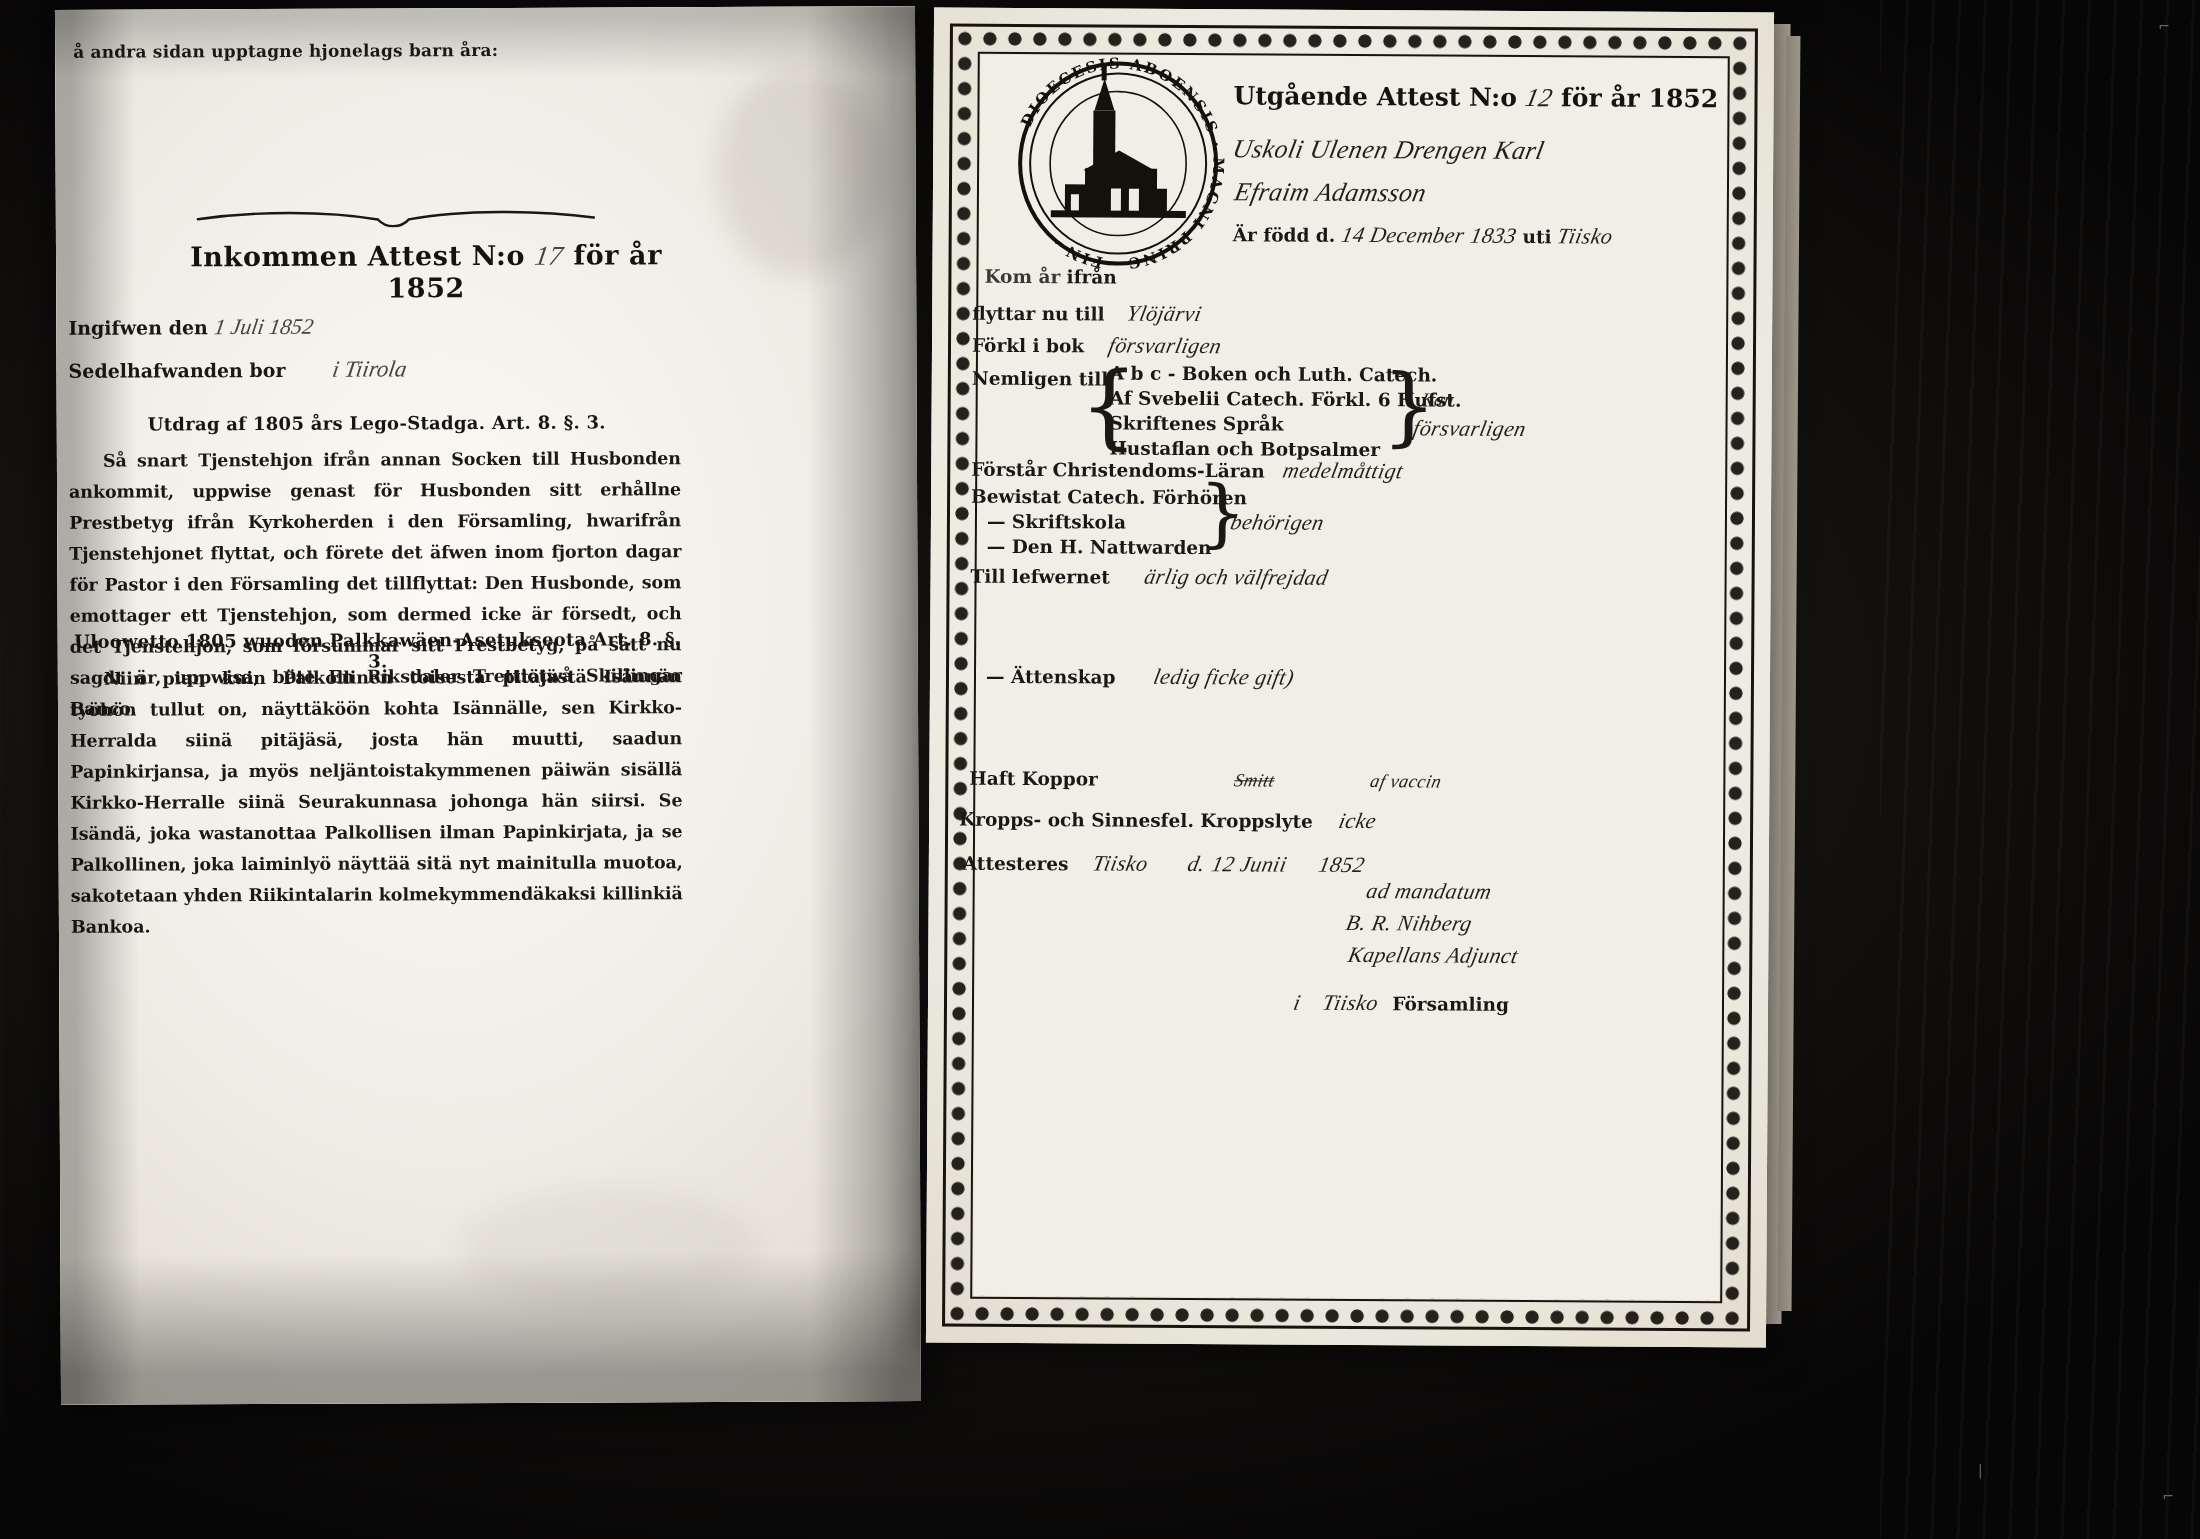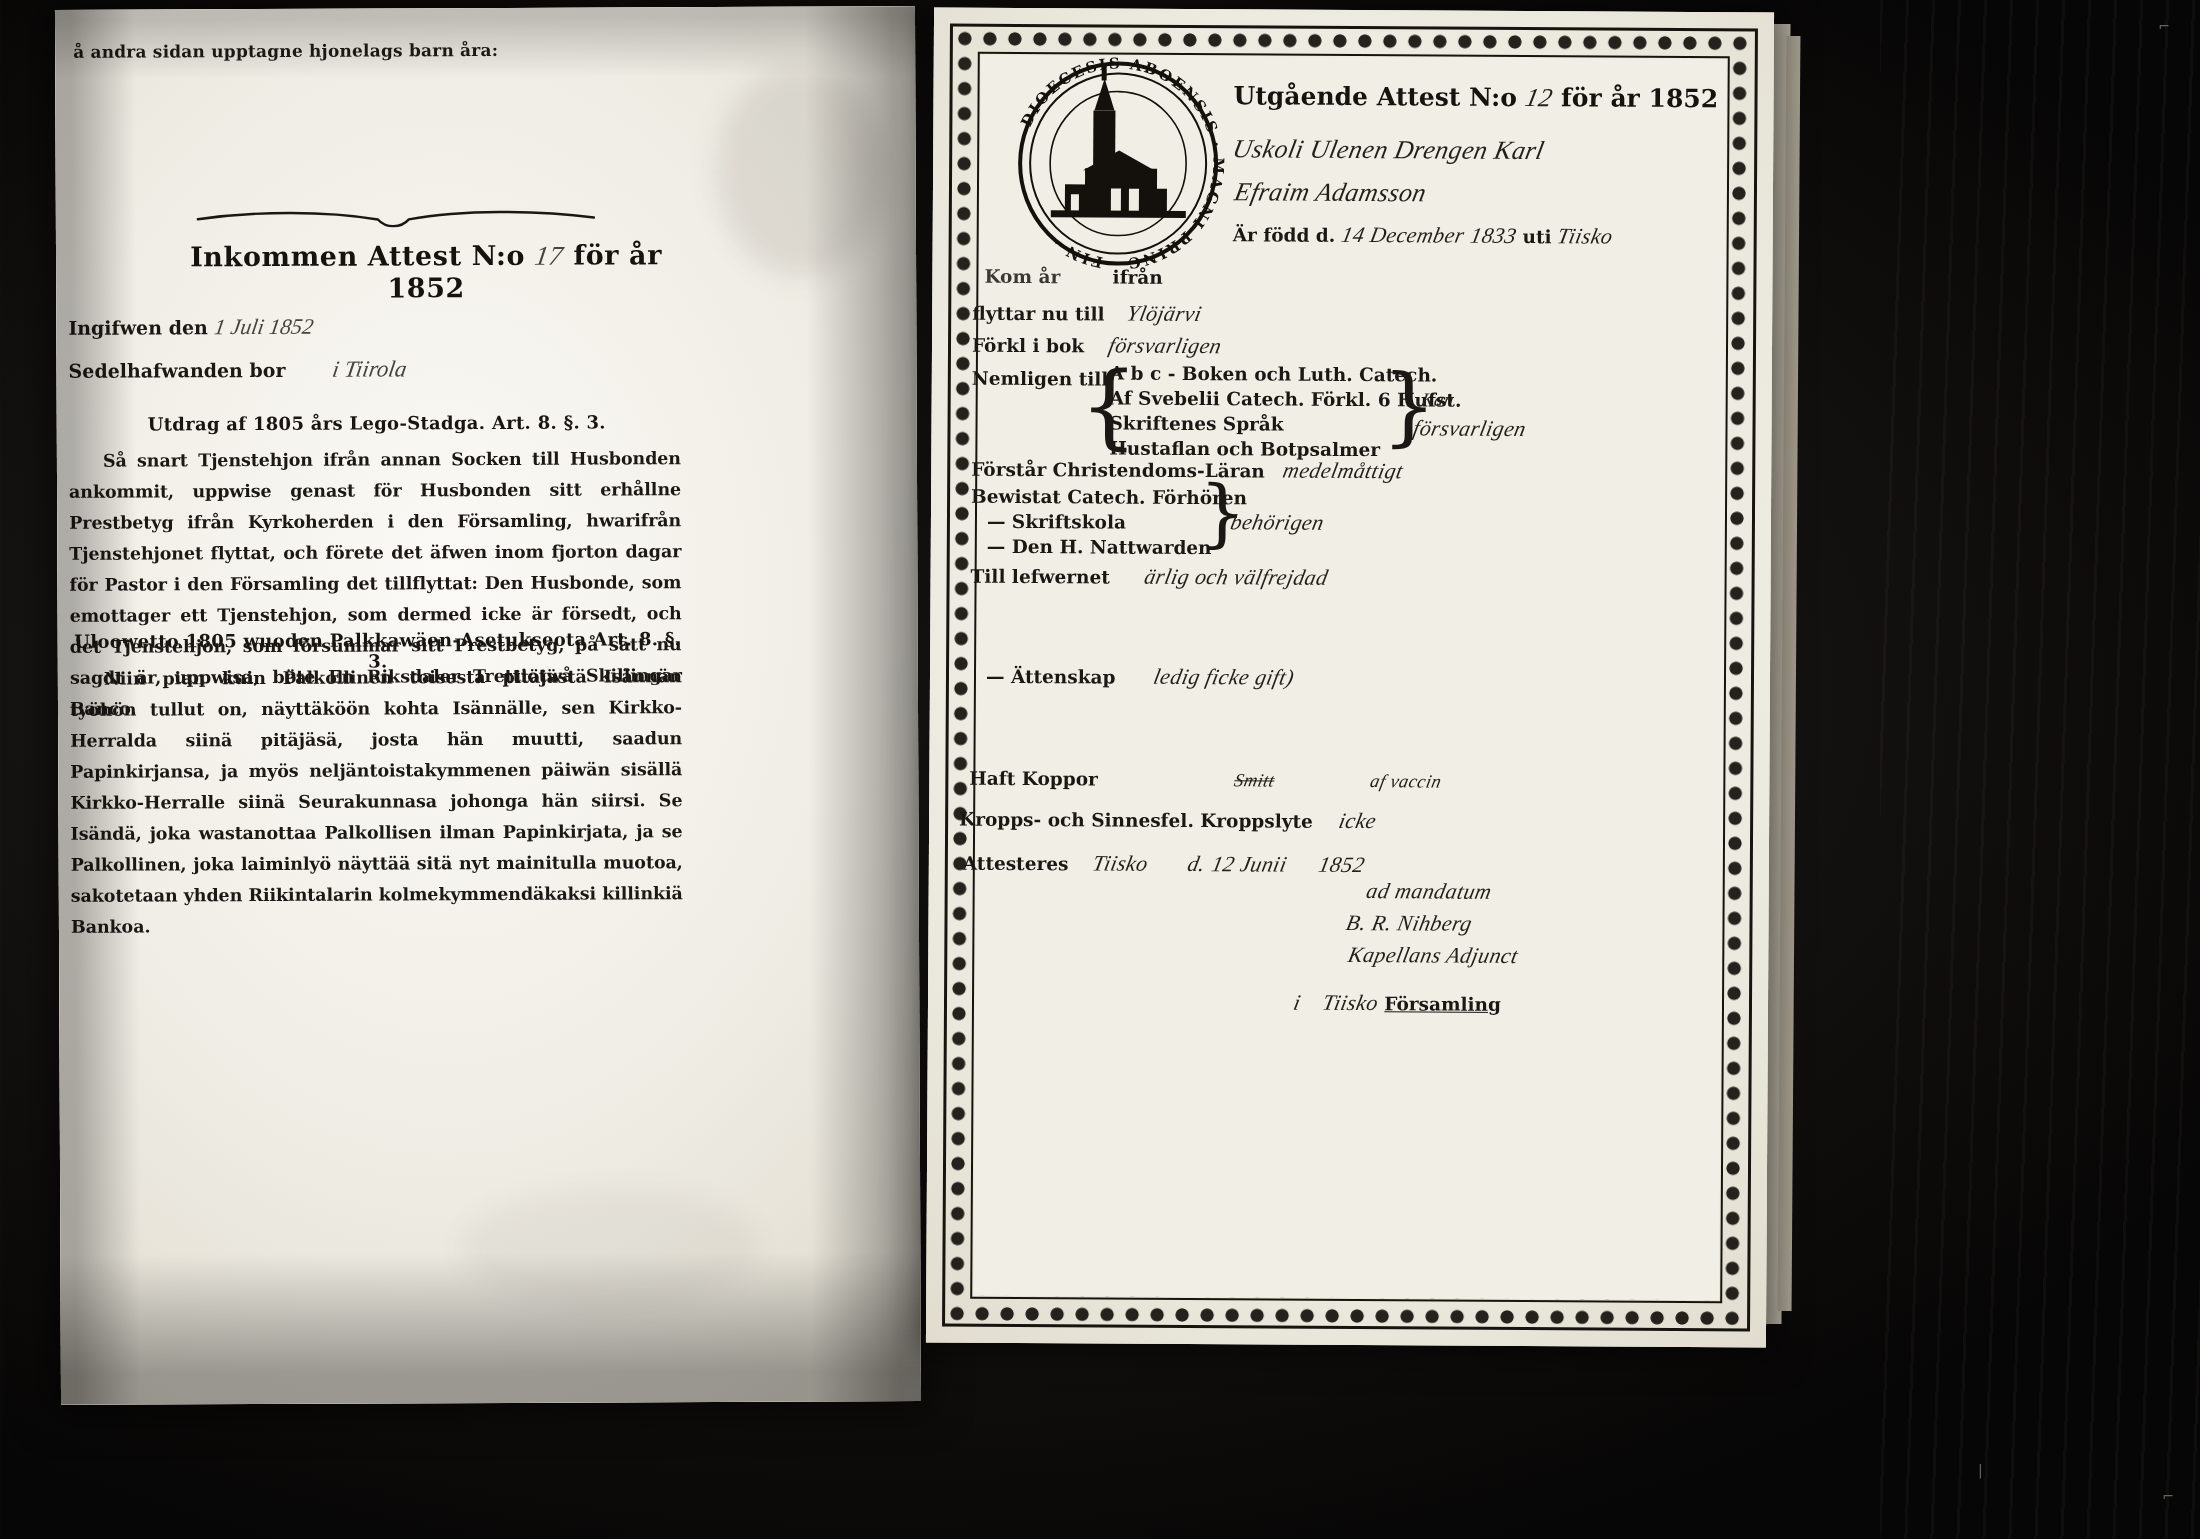--- a/index.html
+++ b/index.html
@@ -355,21 +355,21 @@
     <div class="rp-line" style="left:300px; top:212px;">
       <span>Är född d.</span>
       <span class="hw hw-md">14 December</span>
       <span class="hw hw-md">1833</span>
       <span>uti</span>
       <span class="hw hw-md">Tiisko</span>
     </div>
 
     <div class="rp-line" style="left:52px; top:258px;">
       <span style="opacity:.85;">Kom år</span>
-      <span style="margin-left:46px;">ifrån</span>
+      <span style="">ifrån</span>
     </div>
 
     <div class="rp-line" style="left:40px; top:292px;">
       <span>flyttar nu till</span>
       <span class="hw hw-md" style="margin-left:16px;">Ylöjärvi</span>
     </div>
 
     <div class="rp-line" style="left:40px; top:324px;">
       <span>Förkl i bok</span>
       <span class="hw hw-md" style="margin-left:18px;">försvarligen</span>
@@ -440,17 +440,17 @@
     </div>
     <div class="rp-line" style="left:418px; top:900px;">
       <span class="hw hw-md">B. R. Nihberg</span>
     </div>
     <div class="rp-line" style="left:420px; top:932px;">
       <span class="hw hw-md">Kapellans Adjunct</span>
     </div>
     <div class="rp-line" style="left:366px; top:980px;">
       <span class="hw hw-md">i</span>
       <span class="hw hw-md" style="margin-left:16px;">Tiisko</span>
-      <span style="margin-left:0;text-decoration:underline;">Församling</span>
+      <span style="margin-left:8px;">Församling</span>
     </div>
 
   </div>
 </div>
 
 </body></html>

